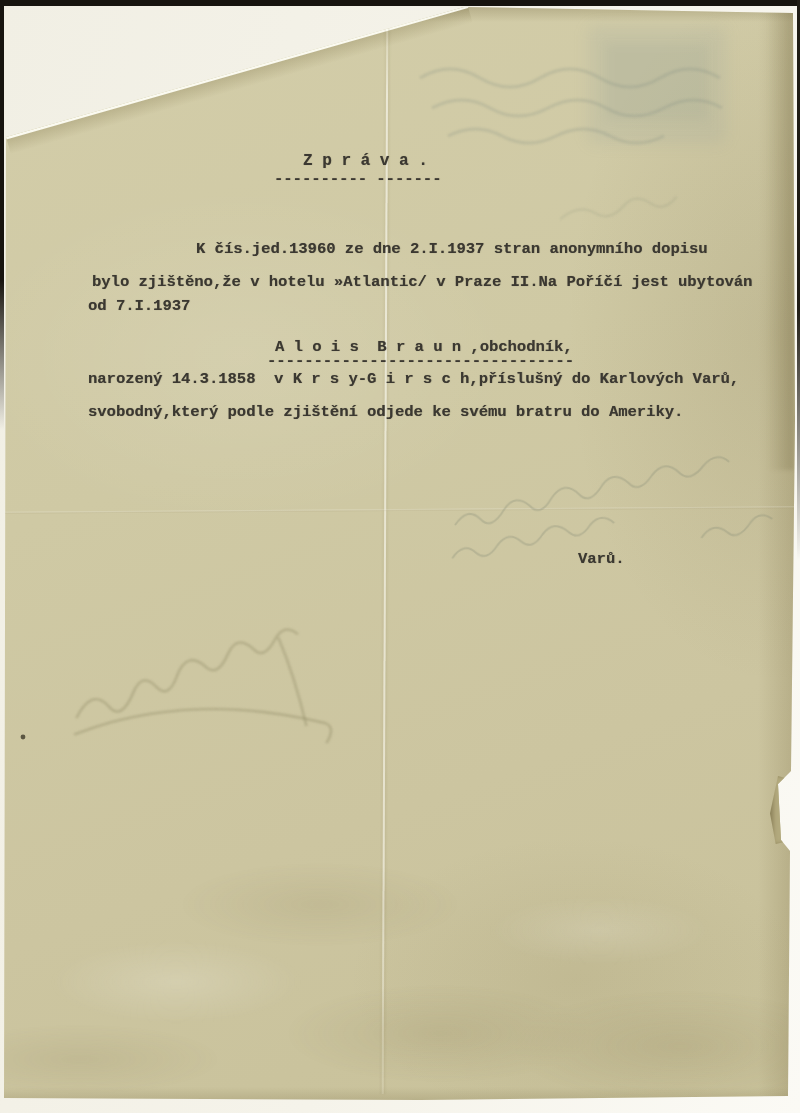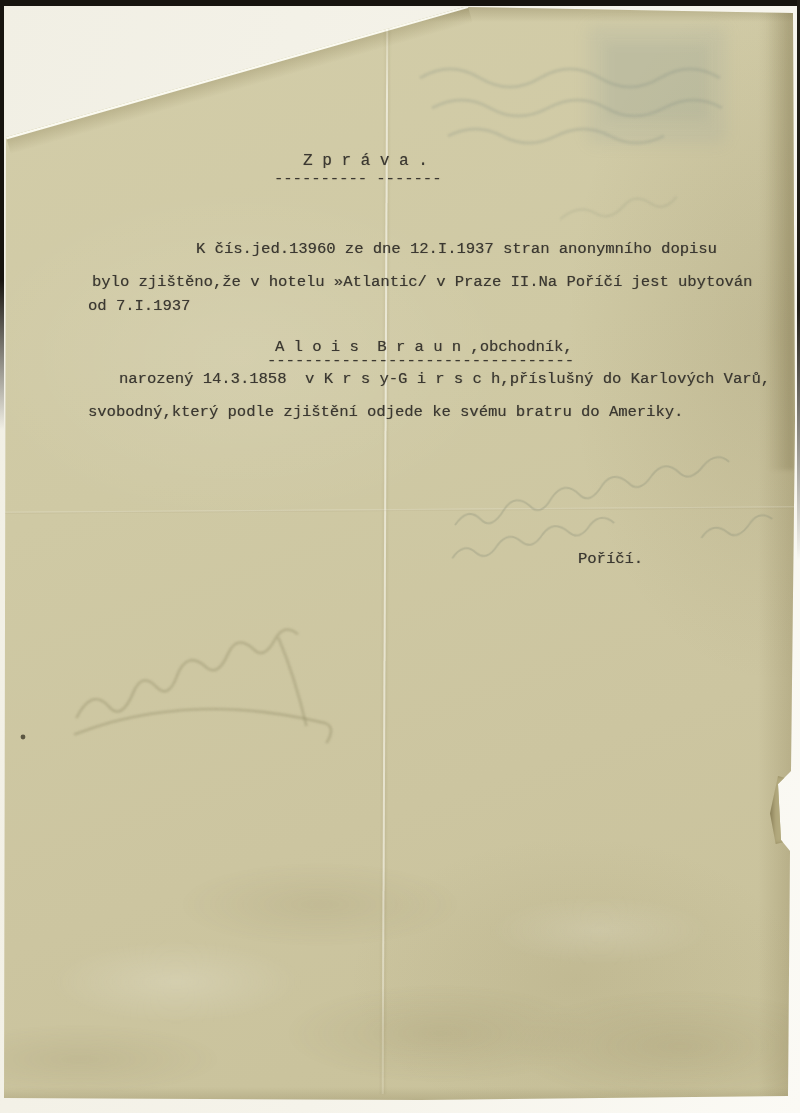--- a/index.html
+++ b/index.html
@@ -47,30 +47,30 @@
       radial-gradient(ellipse 220px 70px at 55% 75%,rgba(116,102,60,0.12),transparent 70%),
       radial-gradient(ellipse 160px 50px at 75% 35%,rgba(255,255,250,0.15),transparent 70%),
       radial-gradient(ellipse 200px 60px at 40% 25%,rgba(116,102,60,0.10),transparent 70%),
       radial-gradient(ellipse 240px 80px at 85% 80%,rgba(116,102,60,0.13),transparent 70%),
       radial-gradient(ellipse 200px 50px at 10% 85%,rgba(116,102,60,0.10),transparent 70%);}
   .stamp-ghost{position:absolute;left:588px;top:26px;width:138px;height:118px;border-radius:8px;
     background:rgba(150,162,152,0.17);filter:blur(7px);}
   .stamp-ghost-inner{position:absolute;left:606px;top:44px;width:102px;height:76px;border-radius:4px;
     background:rgba(138,152,142,0.13);filter:blur(5px);}
   .ghost-svg{position:absolute;left:0;top:0;width:800px;height:1113px;pointer-events:none;}
-  .tline{position:absolute;white-space:pre;font-size:15.5px;font-weight:normal;color:#3b3831;
+  .tline{position:absolute;white-space:pre;font-size:15.5px;font-weight:bold;color:#3b3831;
     text-shadow:0.3px 0.3px 0.7px rgba(55,52,44,0.55);letter-spacing:0;text-align:right;}
   .t-title{left:303px;top:152px;font-size:16px;}
   .t-title-ul{left:274px;top:170px;}
   .t-l0{left:88px;top:240px;padding-left:108px;}
   .t-l1{left:92px;top:273px;}
   .t-l2{left:88px;top:297px;}
   .t-l3{left:275px;top:338px;}
   .t-name-ul{left:267px;top:352px;}
-  .t-l4{left:88px;top:370px;margin-left:31px;}
+  .t-l4{left:88px;top:370px;}
   .t-l5{left:88px;top:403px;}
   .t-l6{left:88px;top:436px;padding-left:108px;}
   .t-l7{left:88px;top:469px;}
   .t-date{left:85px;top:543px;}
   .t-sig{left:578px;top:550px;}
 </style>
 </head>
 <body>
 
 <div class="scan-top-edge"></div>
@@ -111,21 +111,21 @@
     <g stroke="rgba(140,134,98,0.38)" stroke-width="2.6" fill="none" filter="blur(0.8px)" transform="rotate(-9 190 700)">
       <path d="M75,700 q20,-28 34,-6 q10,16 26,-10 q12,-20 24,-2 q10,14 22,-8 q14,-24 30,-4 q10,12 24,-10 q12,-18 26,0 q8,12 22,-6 q12,-16 24,-2"></path>
       <path d="M70,716 q120,-26 250,28 q10,6 -2,20"></path>
       <path d="M287,652 q10,40 14,92"></path>
     </g>
     <circle cx="23" cy="737" r="2.4" fill="rgba(62,57,42,0.8)"></circle>
   </svg>
 
   <div class="tline t-title">Z p r á v a .</div>
   <div class="tline t-title-ul">---------- -------</div>
-  <div class="tline t-l0">K čís.jed.13960 ze dne 12.I.1937 stran anonymního dopisu</div>
+  <div class="tline t-l0">K čís.jed.13960 ze dne 2.I.1937 stran anonymního dopisu</div>
   <div class="tline t-l1">bylo zjištěno,že v hotelu »Atlantic/ v Praze II.Na Poříčí jest ubytován</div>
   <div class="tline t-l2">od 7.I.1937</div>
   <div class="tline t-l3">A l o i s  B r a u n ,obchodník,</div>
   <div class="tline t-name-ul">---------------------------------</div>
   <div class="tline t-l4">narozený 14.3.1858  v K r s y-G i r s c h,příslušný do Karlových Varů,</div>
   <div class="tline t-l5">svobodný,který podle zjištění odjede ke svému bratru do Ameriky.</div>
-  <div class="tline t-sig">Poříčí.</div>
+  <div class="tline t-sig">Varů.</div>
 </div>
 
 </body></html>

